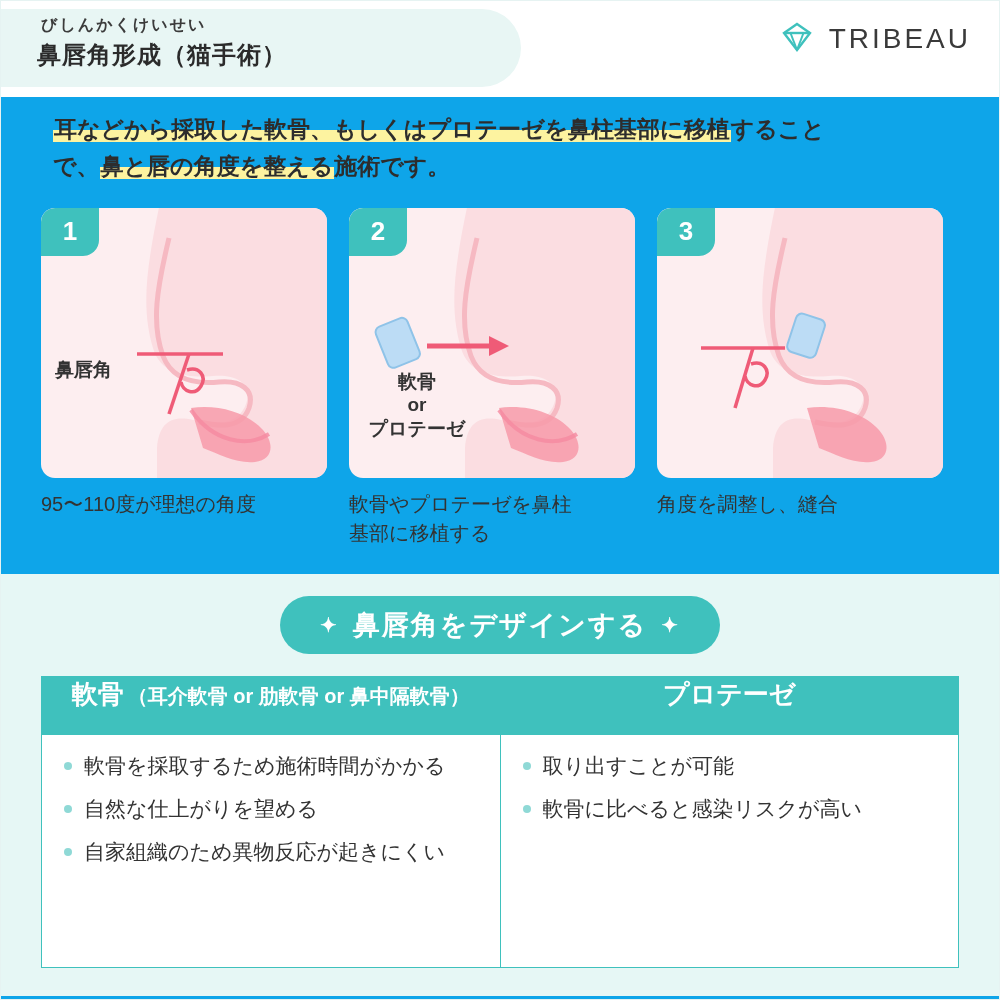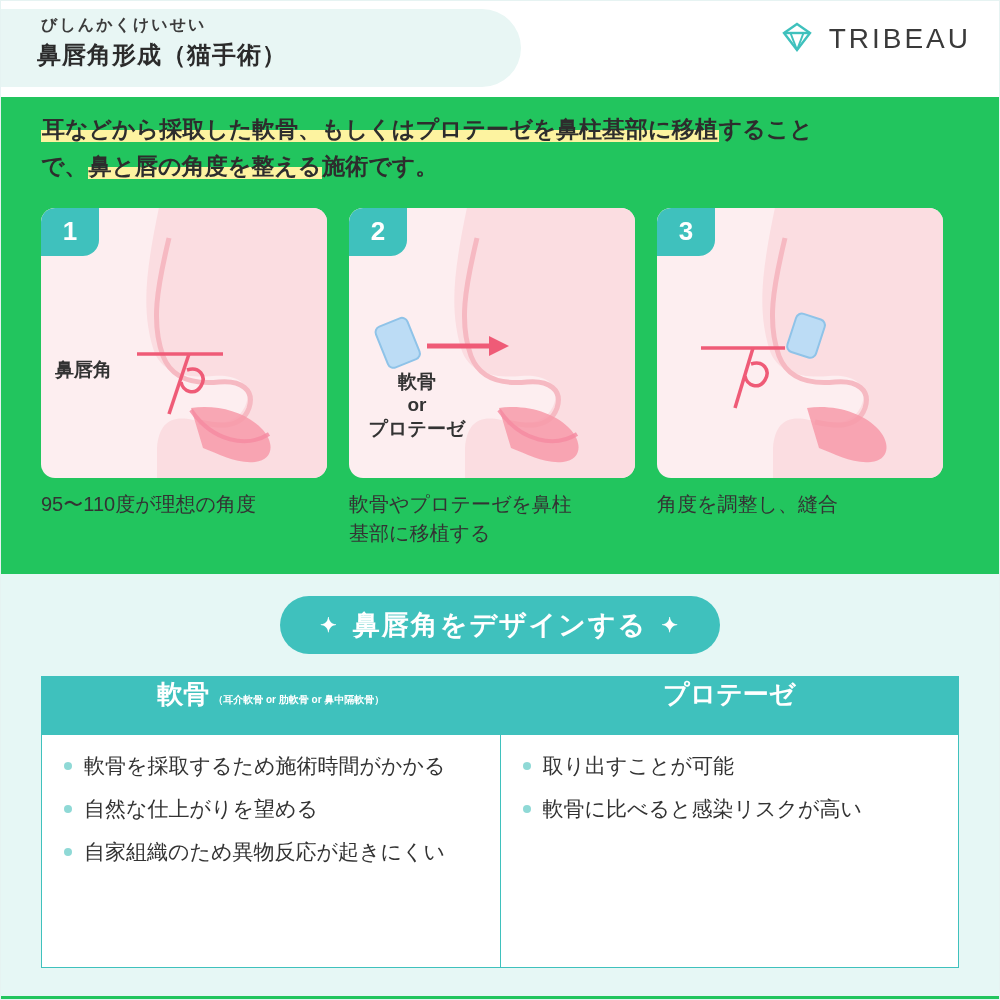--- a/index.html
+++ b/index.html
@@ -11,21 +11,21 @@
     height: 1000px;
     font-family: "Liberation Sans", sans-serif;
     background: #ffffff;
     color: #333333;
     overflow: hidden;
   }
   .page {
     position: relative;
     width: 1000px;
     height: 1000px;
-    background: #22c55e;
+    background: #0ea5e9;
     box-sizing: border-box;
     border: 1px solid #e6f3f2;
   }
 
   
   .header {
     position: relative;
     height: 96px;
     background: #ffffff;
   }
@@ -67,21 +67,21 @@
   }
   .brand-name {
     font-size: 28px;
     letter-spacing: 3px;
     color: #3a3a3a;
     font-weight: normal;
   }
 
   
   .lead {
-    margin: 14px 40px 0 40px;
+    margin: 14px 40px 0 52px;
     font-size: 23px;
     font-weight: bold;
     line-height: 1.62;
     color: #2d2d2d;
   }
   .hl {
     background: linear-gradient(transparent 52%, #fdf3a0 52%);
     padding: 0 1px;
   }
 
@@ -178,21 +178,21 @@
     color: #ffffff;
     height: 58px;
     display: flex;
     align-items: baseline;
     justify-content: center;
     gap: 4px;
     padding: 0 10px;
     box-sizing: border-box;
   }
   .col-head-main { font-size: 26px; font-weight: bold; }
-  .col-head-sub { font-size: 10px; font-weight: bold; }
+  .col-head-sub { font-size: 20px; font-weight: bold; }
   .col-head.center { justify-content: center; }
   .bullets {
     padding: 16px 18px 10px 18px;
     margin: 0;
     list-style: none;
   }
   .bullets li {
     position: relative;
     padding-left: 24px;
     margin-bottom: 14px;

